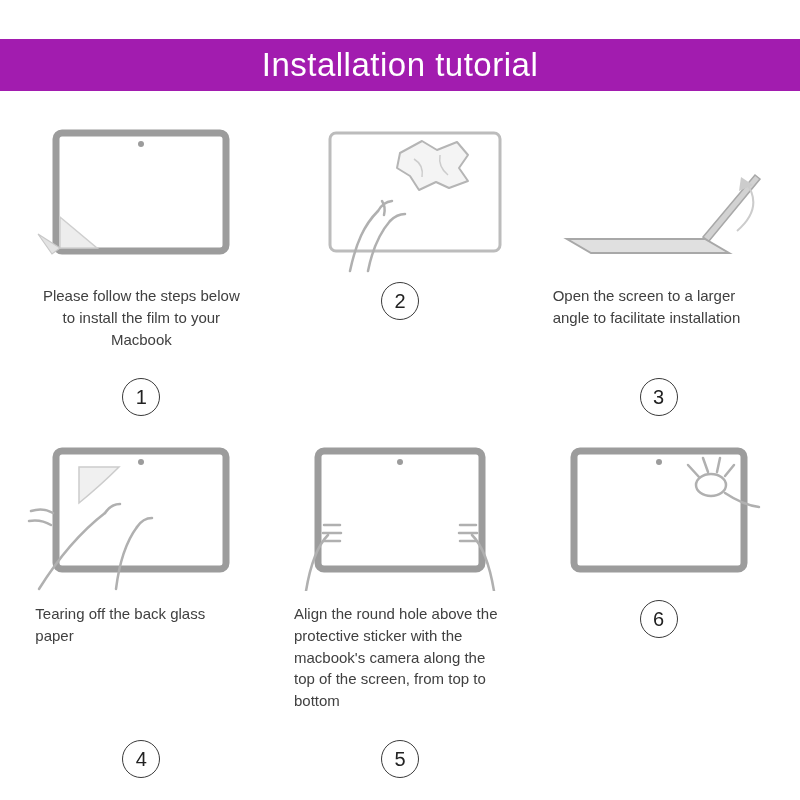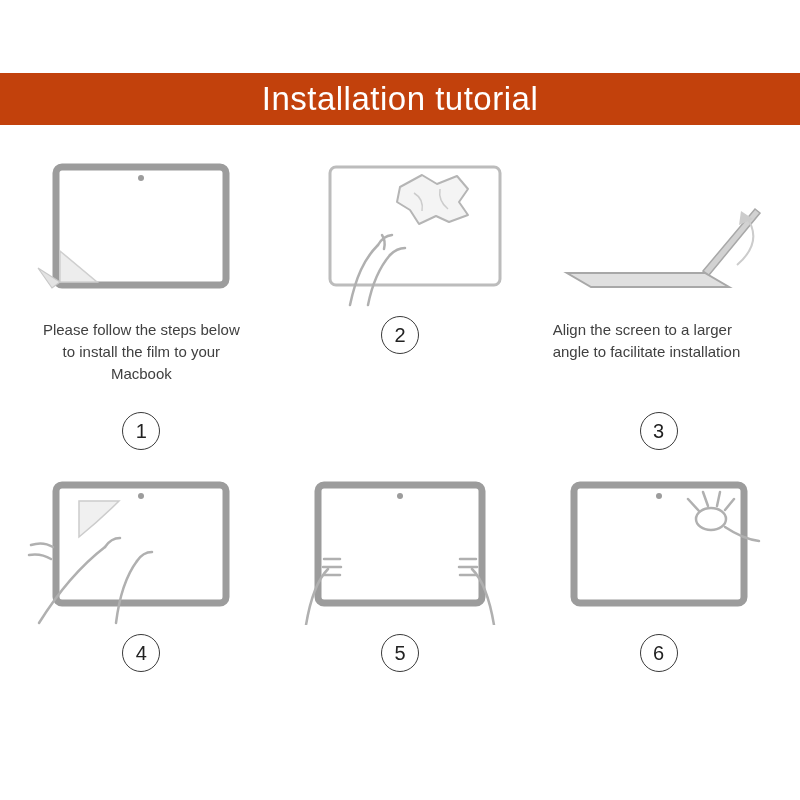--- a/index.html
+++ b/index.html
@@ -1,18 +1,18 @@
 <!DOCTYPE html>
 <html><head>
 <meta charset="utf-8">
 <style>
   html,body{margin:0;padding:0;background:#ffffff;}
   body{font-family:"Liberation Sans", sans-serif;}
   .page{position:relative;width:800px;height:800px;margin:0 auto;background:#ffffff;overflow:hidden;}
-  .banner{margin-top:73px;height:52px;background:#c2410c;display:flex;align-items:center;justify-content:center;}
+  .banner{margin-top:39px;height:52px;background:#a21caf;display:flex;align-items:center;justify-content:center;}
   .banner-title{color:#ffffff;font-size:33px;font-weight:400;letter-spacing:0.5px;}
   .row{display:grid;grid-template-columns:repeat(3,1fr);padding:0 12px;}
   .row1{margin-top:30px;}
   .row2{margin-top:18px;}
   .step{display:flex;flex-direction:column;align-items:center;}
   .illo{height:152px;width:100%;display:flex;align-items:flex-end;justify-content:center;}
   .caption{width:212px;margin-top:12px;font-size:15px;line-height:1.45;color:#404040;text-align:left;}
   .c-center{text-align:center;}
   .row1 .caption{height:84px;}
   .row2 .caption{height:128px;}
@@ -68,21 +68,21 @@
 
     <div class="step">
       <div class="illo">
         <svg width="240" height="150" viewBox="0 0 240 150">
           <polygon points="28,116 166,116 190,130 52,130" fill="#e0e0e0" stroke="#a8a8a8" stroke-width="2"></polygon>
           <polygon points="164,114 216,52 221,56 170,118" fill="#d2d2d2" stroke="#a8a8a8" stroke-width="1.5"></polygon>
           <path d="M198 108 Q226 84 206 58" fill="none" stroke="#cccccc" stroke-width="2"></path>
           <polygon points="202,54 214,62 200,68" fill="#cccccc"></polygon>
         </svg>
       </div>
-      <div class="caption">Align the screen to a larger angle to facilitate installation</div>
+      <div class="caption">Open the screen to a larger angle to facilitate installation</div>
       <div class="numwrap">
         <span class="num">3</span>
       </div>
     </div>
 
   </div>
 
   <div class="row row2">
 
     <div class="step">
@@ -94,38 +94,40 @@
           <g fill="none" stroke="#b0b0b0" stroke-width="2.5" stroke-linecap="round">
             <path d="M18 148 C38 116 58 92 84 72"></path>
             <path d="M95 148 C98 124 104 102 116 86"></path>
             <path d="M84 72 q6 -9 15 -9"></path>
             <path d="M116 86 q6 -9 15 -9"></path>
             <path d="M10 70 q12 -4 22 2"></path>
             <path d="M8 80 q12 -2 22 4"></path>
           </g>
         </svg>
       </div>
+      <div class="caption">Tearing off the back glass paper</div>
       <div class="numwrap">
         <span class="num">4</span>
       </div>
     </div>
 
     <div class="step">
       <div class="illo">
         <svg width="240" height="150" viewBox="0 0 240 150">
           <rect x="38" y="10" width="164" height="118" rx="6" fill="#ffffff" stroke="#9c9c9c" stroke-width="7"></rect>
           <circle cx="120" cy="21" r="3" fill="#9c9c9c"></circle>
           <g fill="none" stroke="#b0b0b0" stroke-width="2.5" stroke-linecap="round">
             <path d="M26 150 C30 126 36 106 48 94"></path>
             <path d="M44 84 h16 M43 92 h18 M44 100 h16"></path>
             <path d="M214 150 C210 126 204 106 192 94"></path>
             <path d="M180 84 h16 M179 92 h18 M180 100 h16"></path>
           </g>
         </svg>
       </div>
+      <div class="caption">Align the round hole above the protective sticker with the macbook's camera along the top of the screen, from top to bottom</div>
       <div class="numwrap">
         <span class="num">5</span>
       </div>
     </div>
 
     <div class="step">
       <div class="illo">
         <svg width="240" height="150" viewBox="0 0 240 150">
           <rect x="35" y="10" width="170" height="118" rx="6" fill="#ffffff" stroke="#9c9c9c" stroke-width="7"></rect>
           <circle cx="120" cy="21" r="3" fill="#9c9c9c"></circle>

